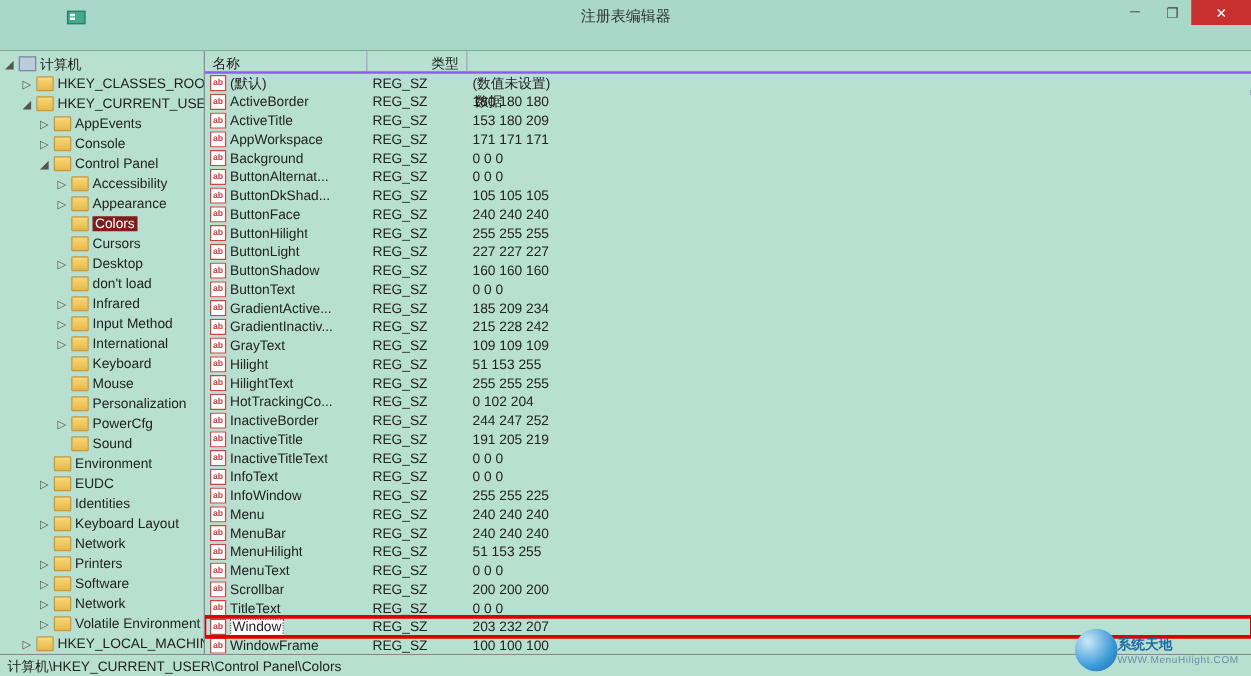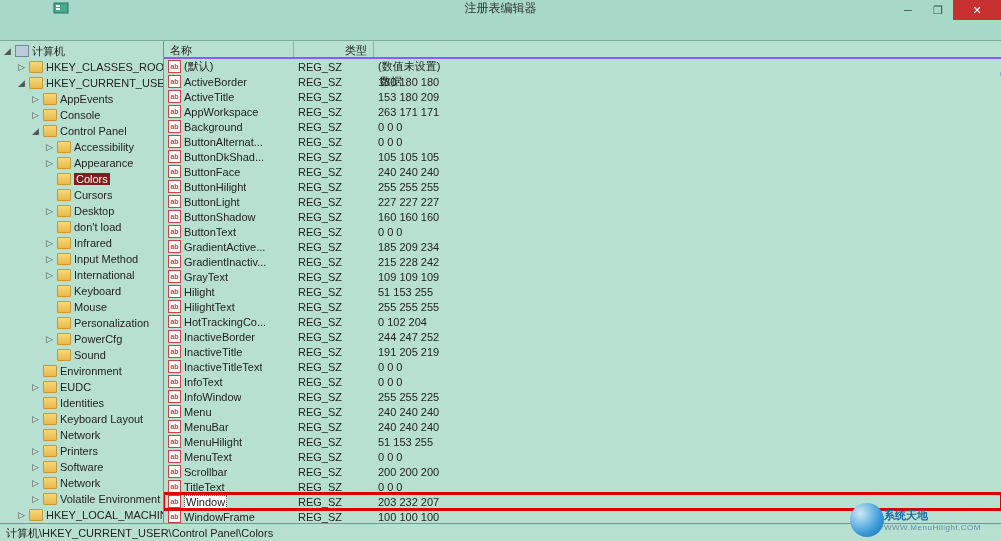--- a/index.html
+++ b/index.html
@@ -1,18 +1,18 @@
 <!DOCTYPE html>
 <html><head>
 <meta charset="utf-8">
 <style>
 * { margin: 0; padding: 0; box-sizing: border-box; font-family: "Microsoft YaHei", "Segoe UI", Tahoma, sans-serif; font-size: 11px; }
 body { width: 1001px; height: 541px; background: #a8d8c8; overflow: hidden; position: relative; }
 
-.titlebar { height: 22px; background: #a8d8c8; display: flex; align-items: flex-start; position: relative; padding-left: 47px; }
+.titlebar { height: 22px; background: #a8d8c8; display: flex; align-items: flex-end; position: relative; padding-left: 47px; }
 .title-icon { width: 16px; height: 16px; margin-left: 6px; }
 .title-text { position: absolute; left: 50%; transform: translateX(-50%); font-size: 12px; color: #333; }
 .win-controls { position: absolute; right: 0; top: 0; display: flex; }
 .win-btn { width: 30px; height: 20px; display: flex; align-items: center; justify-content: center; color: #444; }
 .win-btn.close { background: #c83030; color: #fff; width: 48px; }
 
 .menubar { height: 19px; background: #a8d8c8; display: flex; align-items: center; padding-left: 4px; gap: 2px; border-bottom: 1px solid #7aa899; }
 .menu-item { padding: 2px 6px; color: #222; margin-top: 44px; }
 
 .client { display: flex; height: calc(541px - 22px - 19px - 18px); background: #b8e0d0; }
@@ -40,21 +40,21 @@
 .value-row .cell-name { width: 130px; padding-left: 4px; display: flex; align-items: center; overflow: hidden; }
 .value-row .cell-type { width: 80px; padding-left: 4px; color: #222; }
 .value-row .cell-data { flex: 1; padding-left: 4px; color: #222; }
 .ico-sz { width: 13px; height: 13px; margin-right: 3px; flex-shrink: 0; background: #fff; border: 1px solid #c44; display: inline-flex; align-items: center; justify-content: center; font-size: 7px; color: #c44; font-weight: bold; }
 .value-name { color: #222; overflow: hidden; text-overflow: ellipsis; }
 .highlighted { outline: 3px solid #d00; outline-offset: -1px; }
 .highlighted .value-name { background: #fff; border: 1px dotted #555; padding: 0 1px; }
 
 .statusbar { height: 18px; background: #b8e0d0; border-top: 1px solid #889; padding: 2px 6px; color: #222; }
 
-.watermark { position: absolute; right: 20px; bottom: 4px; display: flex; align-items: center; gap: 0; color: #1a6aa8; font-size: 13px; font-weight: bold; }
+.watermark { position: absolute; right: 10px; bottom: 4px; display: flex; align-items: center; gap: 0; color: #1a6aa8; font-size: 13px; font-weight: bold; }
 .watermark .globe { width: 34px; height: 34px; border-radius: 50%; background: radial-gradient(circle at 30% 30%, #cde9f7, #3a9bd8 60%, #1a6aa8); position: relative; }
 .watermark .sub { font-size: 8px; color: #6a8aa8; display: block; font-weight: normal; letter-spacing: 0.5px; }
 </style>
 </head>
 <body>
 
 <div class="titlebar">
   <span class="title-icon">
     <svg viewBox="0 0 16 16">
         <rect x="1" y="3" width="14" height="10" fill="#4a8" stroke="#276"></rect>
@@ -334,21 +334,21 @@
           </div>
           <div class="cell-type">REG_SZ</div>
           <div class="cell-data">153 180 209</div>
         </div>
         <div class="value-row">
           <div class="cell-name">
             <span class="ico-sz">ab</span>
             <span class="value-name">AppWorkspace</span>
           </div>
           <div class="cell-type">REG_SZ</div>
-          <div class="cell-data">263 171 171</div>
+          <div class="cell-data">171 171 171</div>
         </div>
         <div class="value-row">
           <div class="cell-name">
             <span class="ico-sz">ab</span>
             <span class="value-name">Background</span>
           </div>
           <div class="cell-type">REG_SZ</div>
           <div class="cell-data">0 0 0</div>
         </div>
         <div class="value-row">

